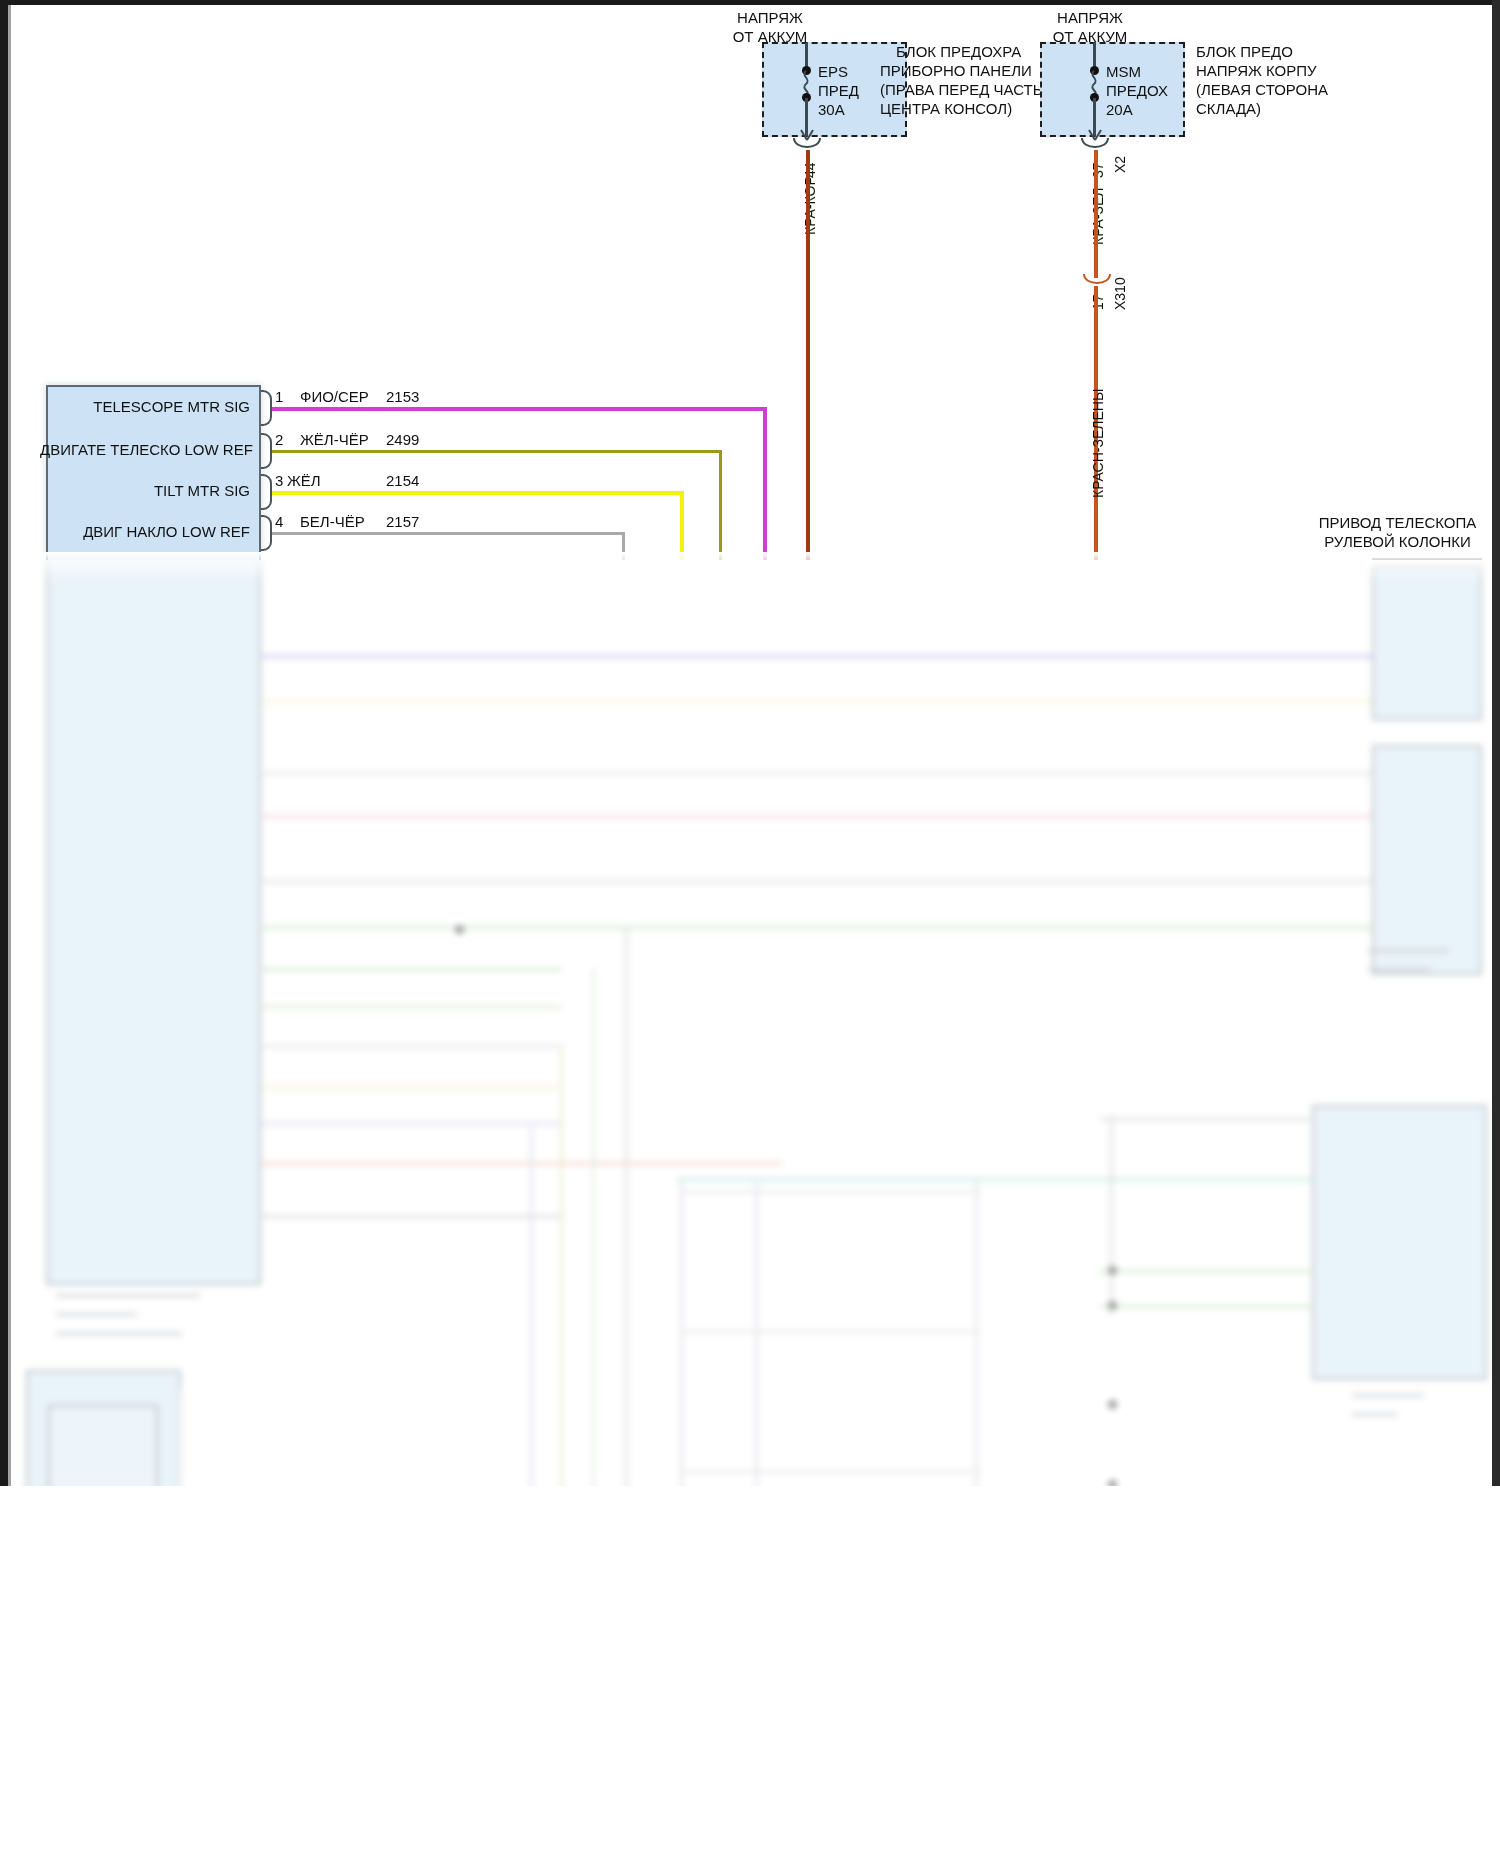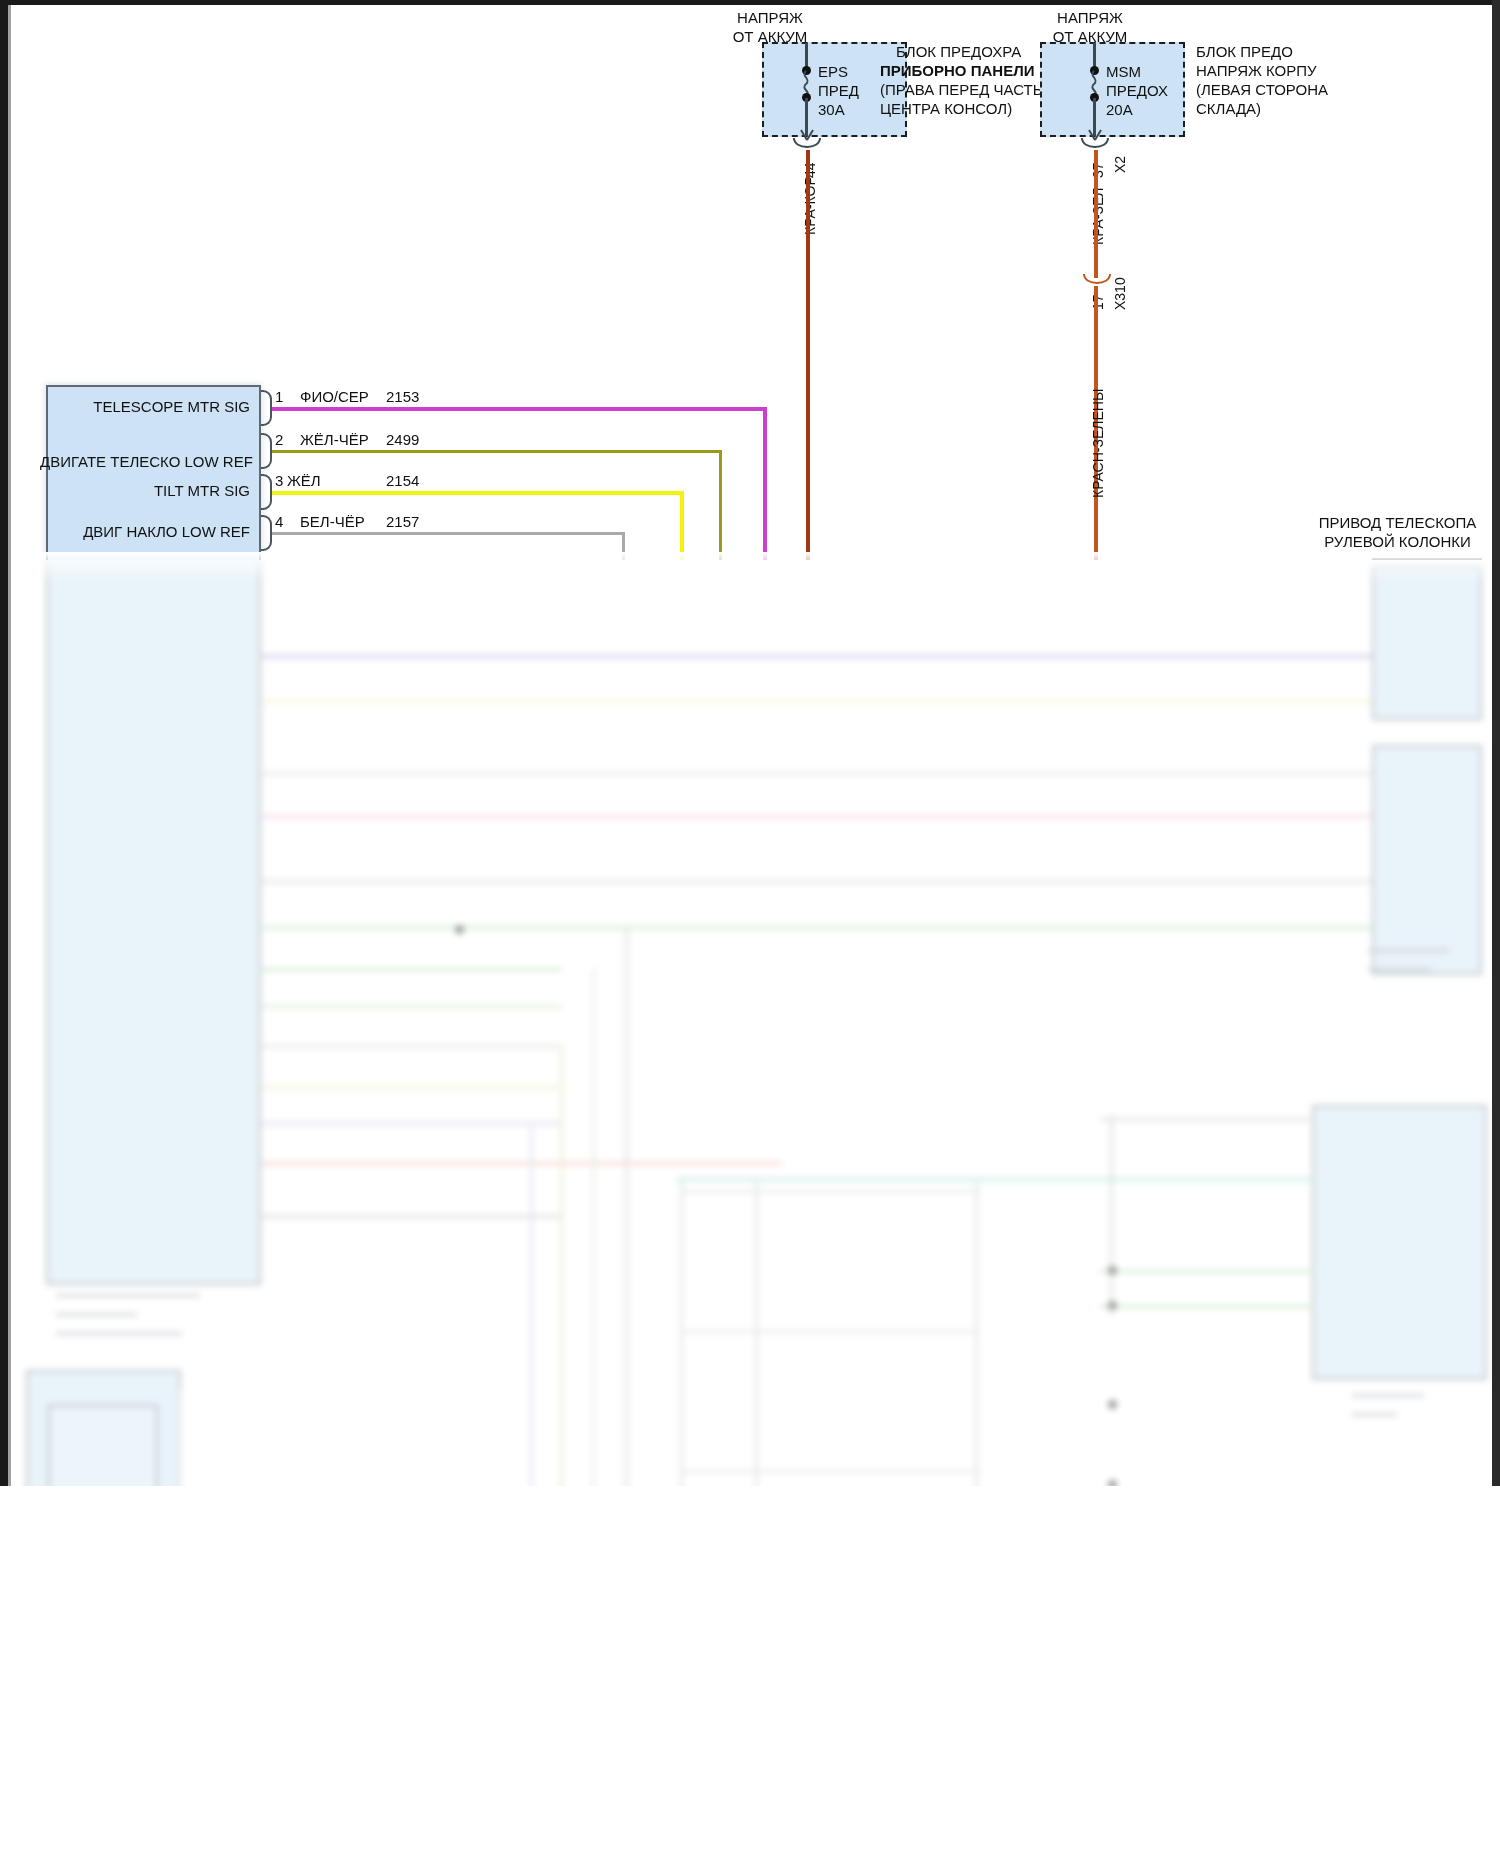--- a/index.html
+++ b/index.html
@@ -179,21 +179,21 @@
     <div class="vwire" style="left:805px; top:98px; height:38px; background:#3a4a52;"></div>
     <svg style="position:absolute; left:796px; top:126px; width:22px; height:16px;" viewBox="0 0 22 16">
       <path d="M11 14 L5 4 M11 14 L17 4" stroke="#3a4a52" stroke-width="2" fill="none"></path>
     </svg>
 
     <div class="txt" style="left:818px; top:62px;">EPS</div>
     <div class="txt" style="left:818px; top:81px;">ПРЕД</div>
     <div class="txt" style="left:818px; top:100px;">30A</div>
 
     <div class="txt" style="left:896px; top:42px;">БЛОК ПРЕДОХРА</div>
-    <div class="txt" style="left:880px; top:61px;font-weight:bold;">ПРИБОРНО ПАНЕЛИ</div>
+    <div class="txt" style="left:880px; top:61px;">ПРИБОРНО ПАНЕЛИ</div>
     <div class="txt" style="left:880px; top:80px;">(ПРАВА ПЕРЕД ЧАСТЬ</div>
     <div class="txt" style="left:880px; top:99px;">ЦЕНТРА КОНСОЛ)</div>
 
     <svg style="position:absolute; left:790px; top:136px; width:34px; height:18px;" viewBox="0 0 34 18">
       <path d="M4 2 C 4 14, 30 14, 30 2" stroke="#3a4a52" stroke-width="2" fill="none"></path>
     </svg>
     <div class="vlabel" style="left:802px; top:178px;">44</div>
     <div class="vlabel" style="left:802px; top:235px;">КРА-КОР</div>
 
     <div class="vwire" style="left:806px; top:150px; height:410px; width:4px; background:#a03a12;"></div>
@@ -243,21 +243,21 @@
 
     <div class="txt r" style="left:60px; top:397px; width:190px;">TELESCOPE MTR SIG</div>
     <div class="brkt" style="left:261px; top:390px; width:11px; height:36px;"></div>
     <div class="txt" style="left:275px; top:387px; font-size:15px;">1</div>
     <div class="txt" style="left:300px; top:387px;">ФИО/СЕР</div>
     <div class="txt" style="left:386px; top:387px;">2153</div>
 
     <div class="hwire" style="left:272px; top:407px; width:495px; background:#cf3fcf; height:4px;"></div>
     <div class="vwire" style="left:763px; top:407px; height:155px; width:4px; background:#cf3fcf;"></div>
 
-    <div class="txt r" style="left:40px; top:440px; width:210px;margin-top:12px;">ДВИГАТЕ ТЕЛЕСКО LOW REF</div>
+    <div class="txt r" style="left:40px; top:440px; width:210px;">ДВИГАТЕ ТЕЛЕСКО LOW REF</div>
     <div class="brkt" style="left:261px; top:433px; width:11px; height:36px;"></div>
     <div class="txt" style="left:275px; top:430px;">2</div>
     <div class="txt" style="left:300px; top:430px;">ЖЁЛ-ЧЁР</div>
     <div class="txt" style="left:386px; top:430px;">2499</div>
     <div class="hwire" style="left:272px; top:450px; width:450px; background:#9a9a16; height:3px;"></div>
     <div class="vwire" style="left:719px; top:450px; height:112px; width:3px; background:#9a9a16;"></div>
 
     <div class="txt r" style="left:60px; top:481px; width:190px;">TILT MTR SIG</div>
     <div class="brkt" style="left:261px; top:474px; width:11px; height:36px;"></div>
     <div class="txt" style="left:275px; top:471px;">3</div>

